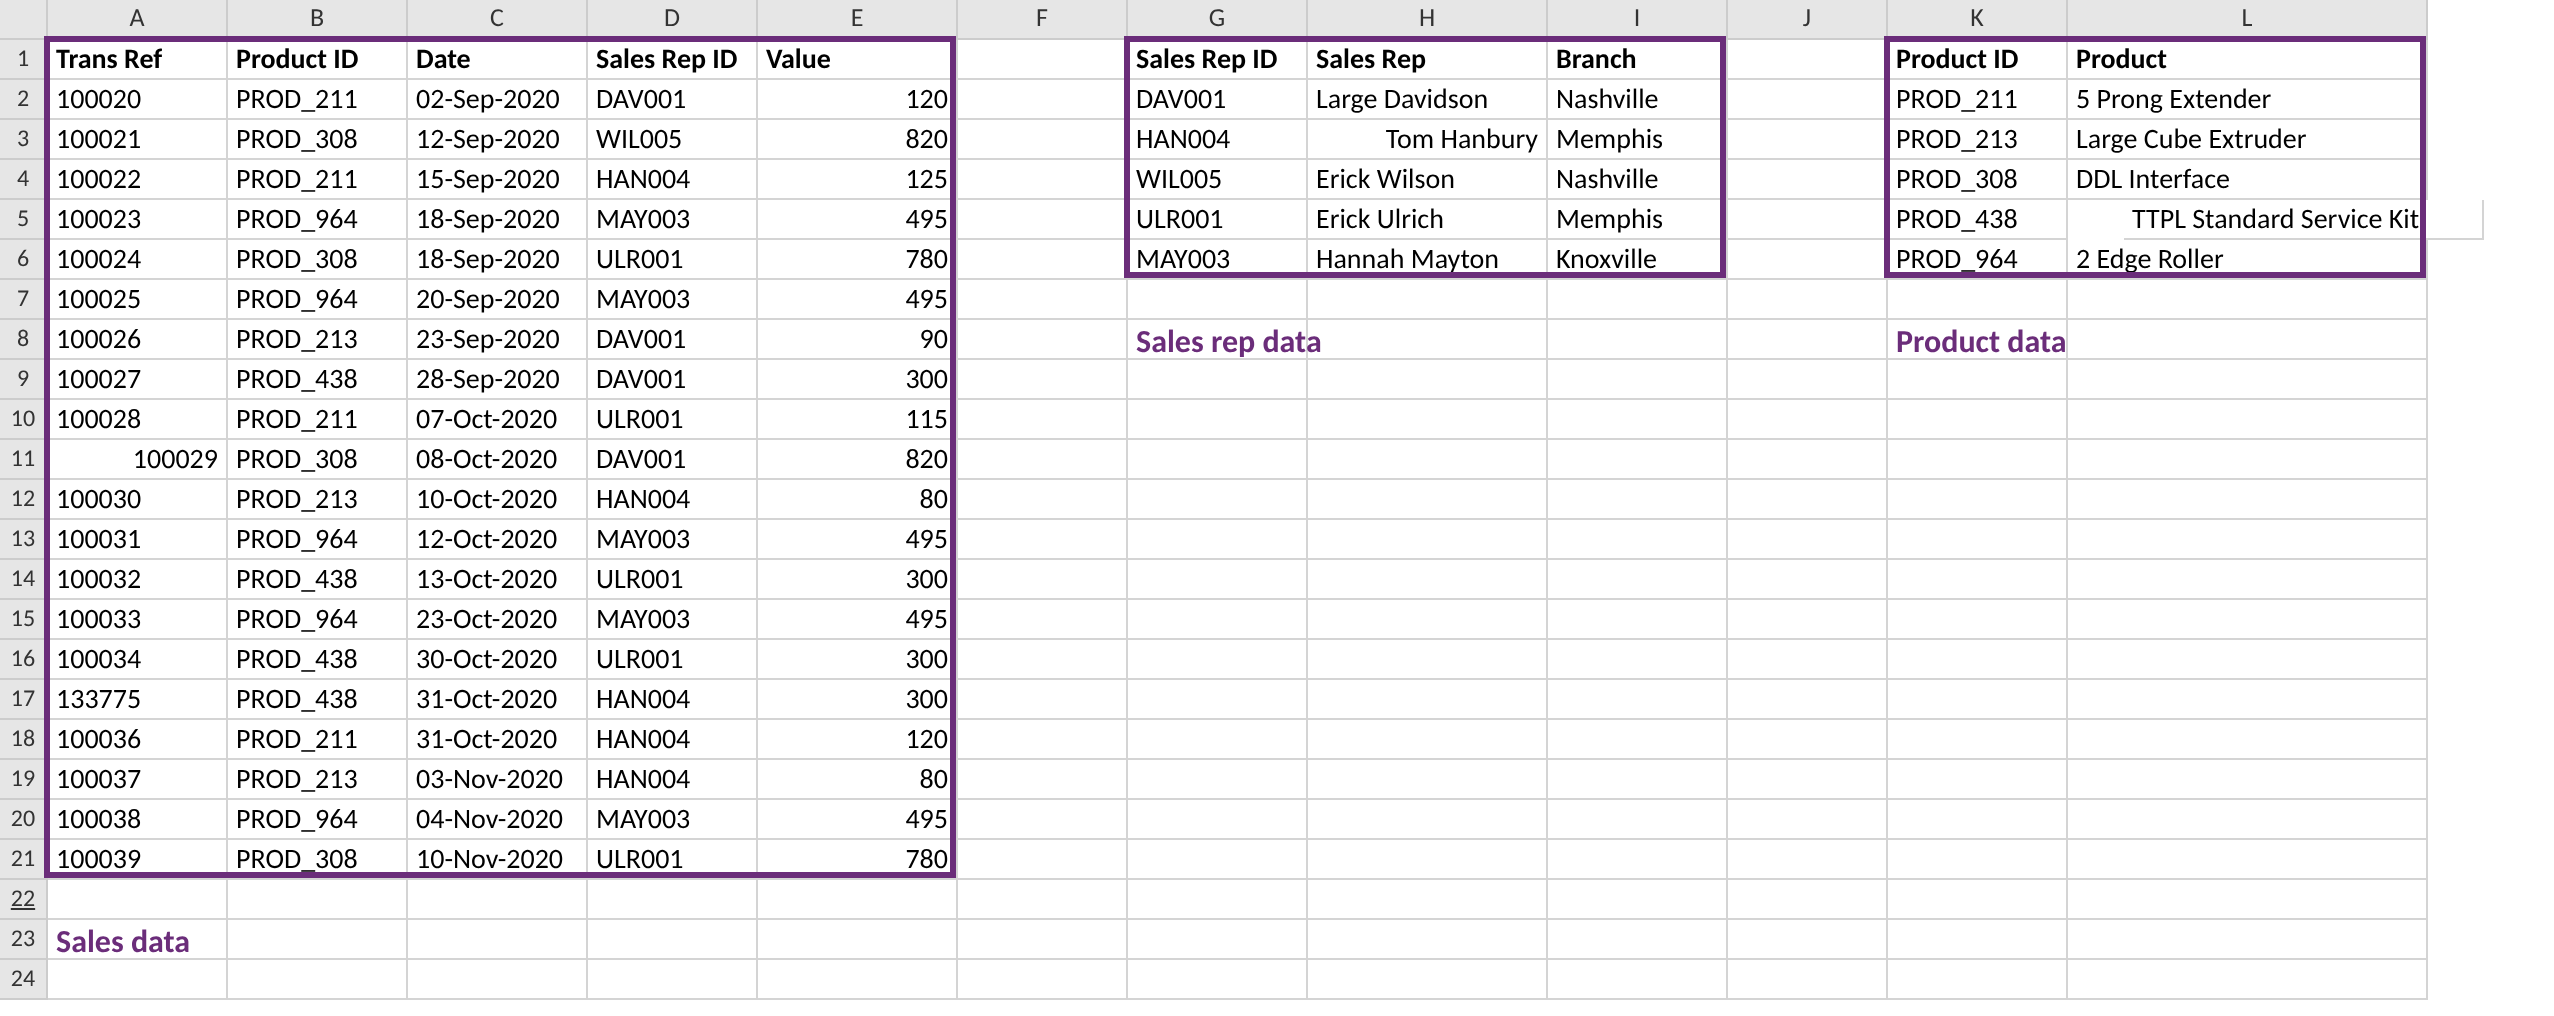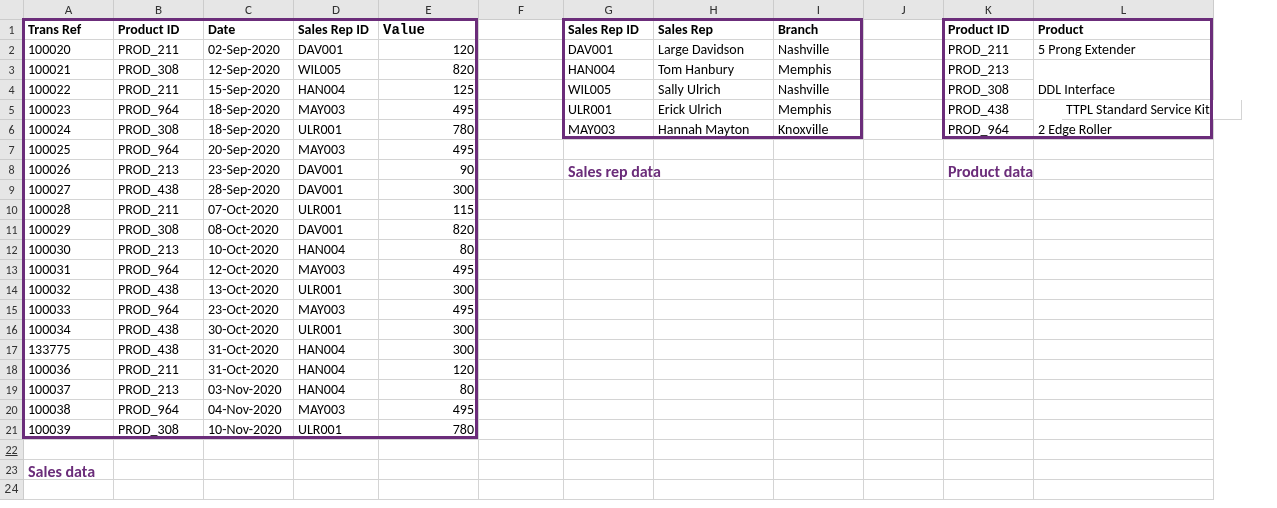--- a/index.html
+++ b/index.html
@@ -125,29 +125,29 @@
       <div class="row-h" style="height: 20px;">14</div>
       <div class="row-h" style="height: 20px;">15</div>
       <div class="row-h" style="height: 20px;">16</div>
       <div class="row-h" style="height: 20px;">17</div>
       <div class="row-h" style="height: 20px;">18</div>
       <div class="row-h" style="height: 20px;">19</div>
       <div class="row-h" style="height: 20px;">20</div>
       <div class="row-h" style="height: 20px;">21</div>
       <div class="row-h" style="height: 20px; text-decoration: underline;">22</div>
       <div class="row-h" style="height: 20px;">23</div>
-      <div class="row-h" style="height: 20px; font-family: Liberation Mono, monospace;">24</div>
+      <div class="row-h" style="height: 20px;">24</div>
     </div>
   <div class="grid" id="grid">
       <div class="row">
         <div class="cell bold" style="width: 90px; height: 20px;">Trans Ref</div>
         <div class="cell bold" style="width: 90px; height: 20px;">Product ID</div>
         <div class="cell bold" style="width: 90px; height: 20px;">Date</div>
         <div class="cell bold" style="width: 85px; height: 20px;">Sales Rep ID</div>
-        <div class="cell bold" style="width: 100px; height: 20px; font-family: Liberation Mono, monospace;">Value</div>
+        <div class="cell bold" style="width: 100px; height: 20px;">Value</div>
         <div class="cell" style="width: 85px; height: 20px;"></div>
         <div class="cell bold" style="width: 90px; height: 20px;">Sales Rep ID</div>
         <div class="cell bold" style="width: 120px; height: 20px;">Sales Rep</div>
         <div class="cell bold" style="width: 90px; height: 20px;">Branch</div>
         <div class="cell" style="width: 80px; height: 20px;"></div>
         <div class="cell bold" style="width: 90px; height: 20px;">Product ID</div>
         <div class="cell bold" style="width: 180px; height: 20px;">Product</div>
       </div>
       <div class="row">
         <div class="cell" style="width: 90px; height: 20px;">100020</div>
@@ -164,34 +164,35 @@
         <div class="cell" style="width: 180px; height: 20px;">5 Prong Extender</div>
       </div>
       <div class="row">
         <div class="cell" style="width: 90px; height: 20px;">100021</div>
         <div class="cell" style="width: 90px; height: 20px;">PROD_308</div>
         <div class="cell" style="width: 90px; height: 20px;">12-Sep-2020</div>
         <div class="cell" style="width: 85px; height: 20px;">WIL005</div>
         <div class="cell right" style="width: 100px; height: 20px;">820</div>
         <div class="cell" style="width: 85px; height: 20px;"></div>
         <div class="cell" style="width: 90px; height: 20px;">HAN004</div>
-        <div class="cell" style="width: 120px; height: 20px;">Tom Hanbury</div>
+        <div class="cell" style="width: 120px; height: 20px; text-align: right;">Tom Hanbury</div>
         <div class="cell" style="width: 90px; height: 20px;">Memphis</div>
         <div class="cell" style="width: 80px; height: 20px;"></div>
         <div class="cell" style="width: 90px; height: 20px;">PROD_213</div>
+        <div class="cell" style="width: 180px; height: 20px;">Large Cube Extruder</div>
       </div>
       <div class="row">
         <div class="cell" style="width: 90px; height: 20px;">100022</div>
         <div class="cell" style="width: 90px; height: 20px;">PROD_211</div>
         <div class="cell" style="width: 90px; height: 20px;">15-Sep-2020</div>
         <div class="cell" style="width: 85px; height: 20px;">HAN004</div>
         <div class="cell right" style="width: 100px; height: 20px;">125</div>
         <div class="cell" style="width: 85px; height: 20px;"></div>
         <div class="cell" style="width: 90px; height: 20px;">WIL005</div>
-        <div class="cell" style="width: 120px; height: 20px;">Sally Ulrich</div>
+        <div class="cell" style="width: 120px; height: 20px;">Erick Wilson</div>
         <div class="cell" style="width: 90px; height: 20px;">Nashville</div>
         <div class="cell" style="width: 80px; height: 20px;"></div>
         <div class="cell" style="width: 90px; height: 20px;">PROD_308</div>
         <div class="cell" style="width: 180px; height: 20px;">DDL Interface</div>
       </div>
       <div class="row">
         <div class="cell" style="width: 90px; height: 20px;">100023</div>
         <div class="cell" style="width: 90px; height: 20px;">PROD_964</div>
         <div class="cell" style="width: 90px; height: 20px;">18-Sep-2020</div>
         <div class="cell" style="width: 85px; height: 20px;">MAY003</div>
@@ -268,21 +269,21 @@
         <div class="cell right" style="width: 100px; height: 20px;">115</div>
         <div class="cell" style="width: 85px; height: 20px;"></div>
         <div class="cell" style="width: 90px; height: 20px;"></div>
         <div class="cell" style="width: 120px; height: 20px;"></div>
         <div class="cell" style="width: 90px; height: 20px;"></div>
         <div class="cell" style="width: 80px; height: 20px;"></div>
         <div class="cell" style="width: 90px; height: 20px;"></div>
         <div class="cell" style="width: 180px; height: 20px;"></div>
       </div>
       <div class="row">
-        <div class="cell" style="width: 90px; height: 20px;">100029</div>
+        <div class="cell" style="width: 90px; height: 20px; text-align: right;">100029</div>
         <div class="cell" style="width: 90px; height: 20px;">PROD_308</div>
         <div class="cell" style="width: 90px; height: 20px;">08-Oct-2020</div>
         <div class="cell" style="width: 85px; height: 20px;">DAV001</div>
         <div class="cell right" style="width: 100px; height: 20px;">820</div>
         <div class="cell" style="width: 85px; height: 20px;"></div>
         <div class="cell" style="width: 90px; height: 20px;"></div>
         <div class="cell" style="width: 120px; height: 20px;"></div>
         <div class="cell" style="width: 90px; height: 20px;"></div>
         <div class="cell" style="width: 80px; height: 20px;"></div>
         <div class="cell" style="width: 90px; height: 20px;"></div>

